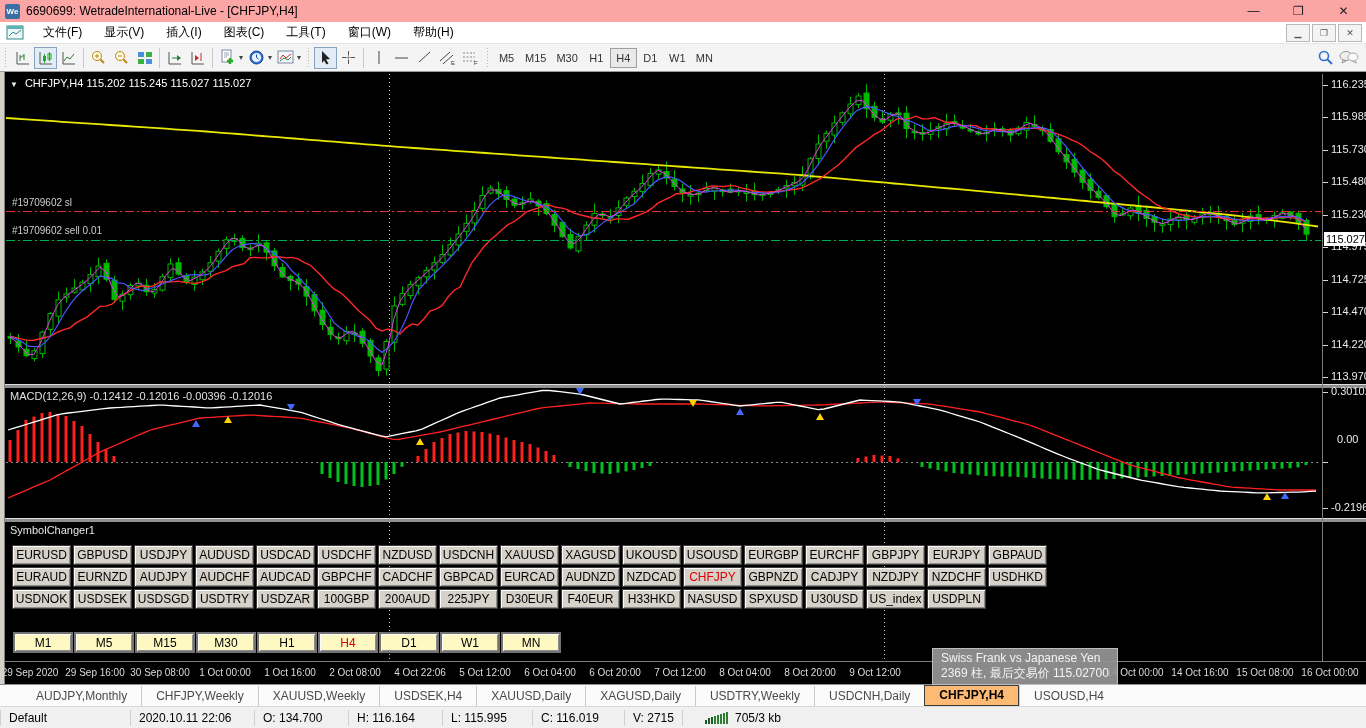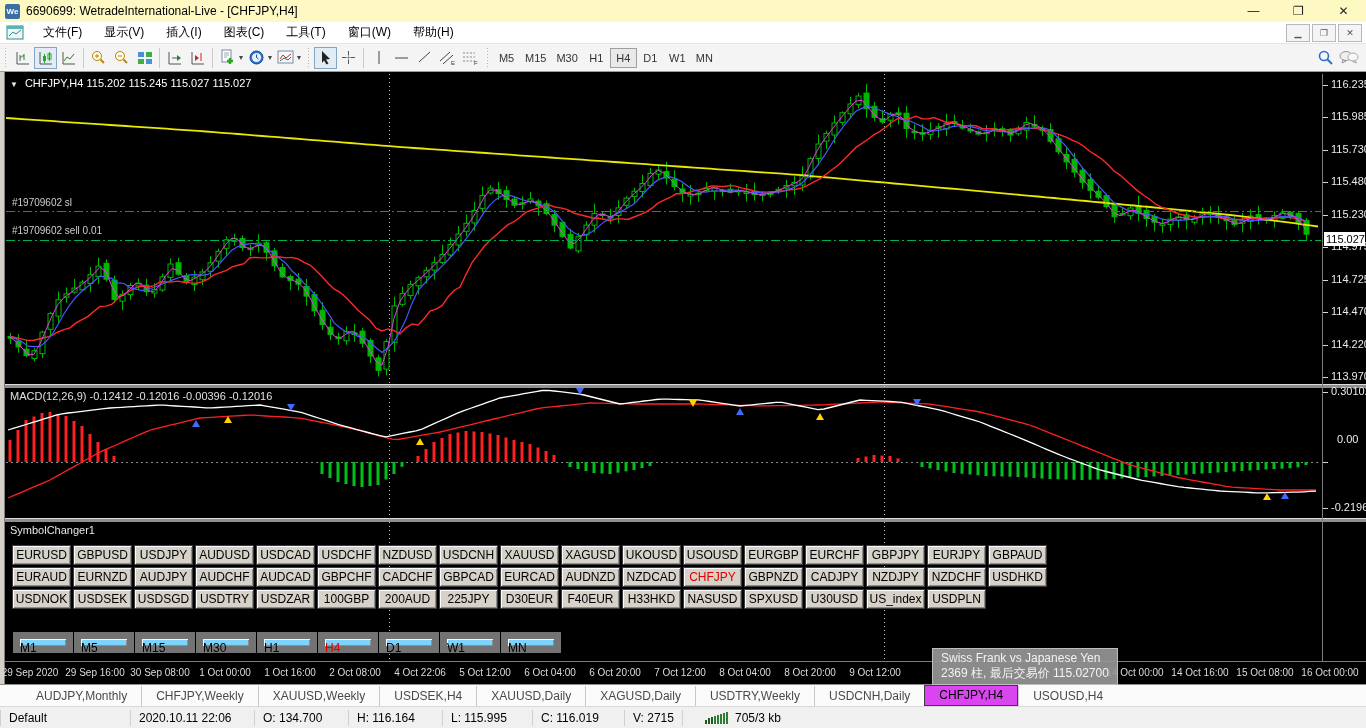--- a/index.html
+++ b/index.html
@@ -1,20 +1,20 @@
 <!DOCTYPE html>
 <html><head>
 <meta charset="utf-8">
 <style>
   html,body{margin:0;padding:0;width:1366px;height:728px;overflow:hidden;
     font-family:"Liberation Sans","DejaVu Sans",sans-serif;background:#fff;}
   #app{position:relative;width:1366px;height:728px;background:#fff;}
 
   
-  #titlebar{position:absolute;left:0;top:0;width:1366px;height:22px;background:#fef9c3;
+  #titlebar{position:absolute;left:0;top:0;width:1366px;height:22px;background:#fca5a5;
     display:flex;align-items:center;font-size:12px;color:#000;}
   #app-icon{width:15px;height:15px;margin:0 6px 0 5px;background:#3a6ea5;color:#fff;
     font-size:8px;font-weight:bold;display:flex;align-items:center;justify-content:center;border-radius:2px;}
   #title-text{flex:0 0 auto;}
   #titlebar .spacer{flex:1;}
   .win-btn{width:45px;height:22px;display:flex;align-items:center;justify-content:center;
     font-size:12px;color:#222;}
   
   #menubar{position:absolute;left:0;top:22px;width:1366px;height:22px;background:#ffffff;
     display:flex;align-items:center;font-size:12px;color:#000;border-bottom:1px solid #e4e4e4;box-sizing:border-box;}
@@ -56,35 +56,35 @@
   .time-label{position:absolute;top:595px;color:#dcdcdc;font-size:10px;white-space:nowrap;transform:translateX(-50%);}
 
   
   #symbol-grid{position:absolute;left:12px;top:473px;}
   .sym-row{height:22px;}
   .sym-btn{display:inline-block;width:59px;height:20px;margin-right:2px;background:#d6d2c9;
     border:1px solid #3c3c3c;box-sizing:border-box;box-shadow:inset 1px 1px 0 #fcfcfc,inset -1px -1px 0 #8d8d8d;
     font-size:12px;color:#000;text-align:center;line-height:18px;overflow:hidden;}
   .sym-btn.hl{color:#e00000;}
   #tf-row{position:absolute;left:13px;top:560px;}
-  .big-tf-btn{display:inline-block;width:60px;height:21px;margin-right:1px;background:#7dd3fc;
-    border:7px solid #737373;box-sizing:border-box;box-shadow:inset 1px 1px 0 #fcfcfc,inset -1px -1px 0 #8d8d8d;
-    font-size:12px;color:#000;line-height:19px;}
+  .big-tf-btn{display:inline-block;width:60px;height:21px;margin-right:1px;background:#fef9c3;
+    border:2px solid #737373;box-sizing:border-box;box-shadow:inset 1px 1px 0 #fcfcfc,inset -1px -1px 0 #8d8d8d;
+    font-size:12px;color:#000;text-align:center;line-height:19px;}
   .big-tf-btn.hl{color:#e00000;}
 
   
   #chart-tooltip{position:absolute;left:888px;top:576px;background:rgba(148,148,148,0.93);
     border:1px solid #bdbdbd;color:#f3f3f3;font-size:12px;padding:2px 8px 3px 8px;line-height:15px;white-space:nowrap;z-index:5;margin-left:44px;}
 
   
   #tabbar{position:absolute;left:0;top:684px;width:1366px;height:22px;background:#fbfbfb;
     border-top:1px solid #8f8f8f;box-sizing:border-box;display:flex;align-items:center;padding-left:22px;font-size:12px;}
   .tab{padding:0 14px;color:#4a4a4a;height:20px;line-height:20px;}
   .tab:not(:first-child){border-left:1px solid #c9c9c9;}
-  .tab.active{background:#d946ef;border:1px solid #3e3e3e;color:#000;font-weight:normal;height:21px;line-height:19px;box-sizing:border-box;}
+  .tab.active{background:#fdba74;border:1px solid #3e3e3e;color:#000;font-weight:bold;height:21px;line-height:19px;box-sizing:border-box;}
 
   
   #statusbar{position:absolute;left:0;top:706px;width:1366px;height:22px;background:#f0f0f0;
     border-top:1px solid #d9d9d9;box-sizing:border-box;display:flex;align-items:center;font-size:12px;color:#000;}
   .sb-sec{padding:0 8px;border-left:1px solid #d0d0d0;height:16px;line-height:16px;white-space:nowrap;overflow:hidden;box-sizing:border-box;}
   #sb-help{flex:0 0 572px;border-left:none;padding-left:8px;}
   #sb-default{flex:0 0 130px;}
   #sb-time{flex:0 0 124px;}
   #sb-o{flex:0 0 94px;}
   #sb-h{flex:0 0 94px;}

